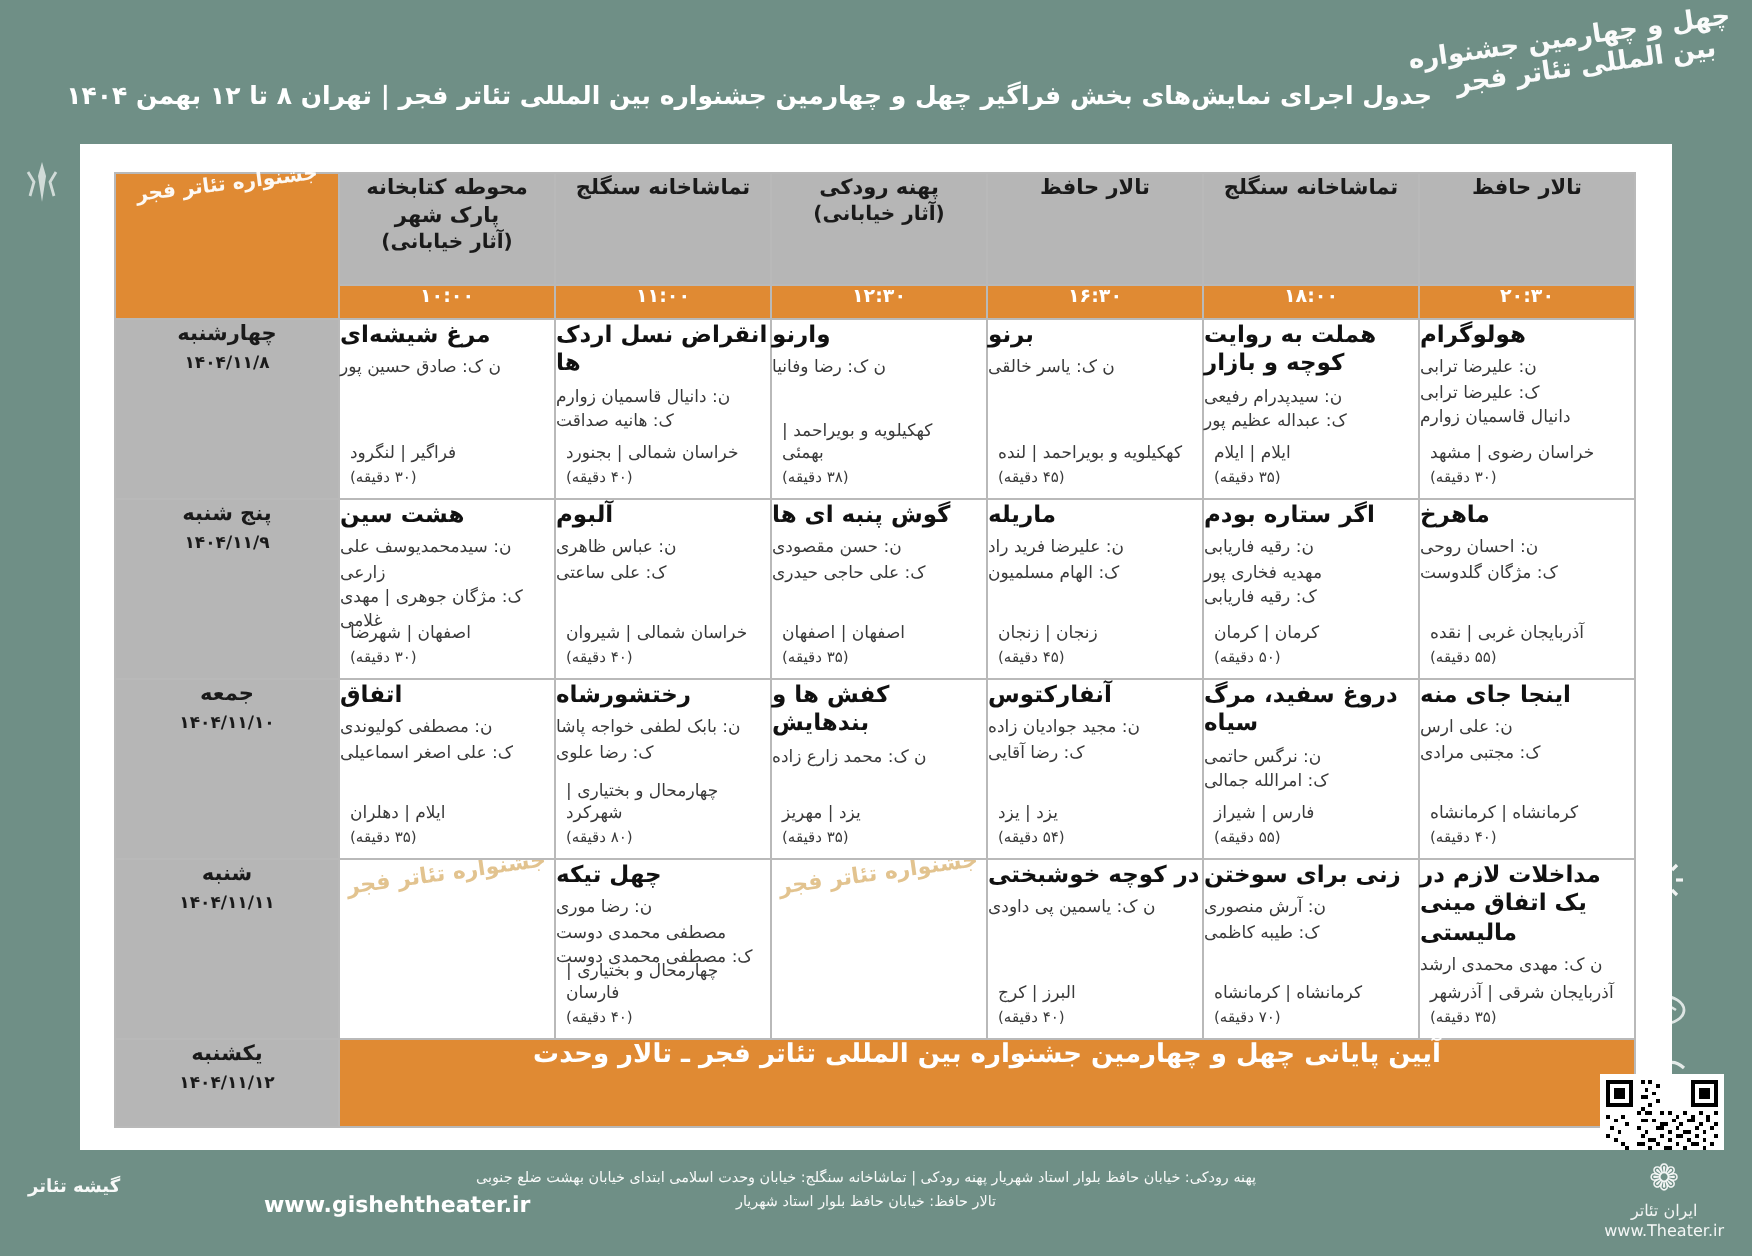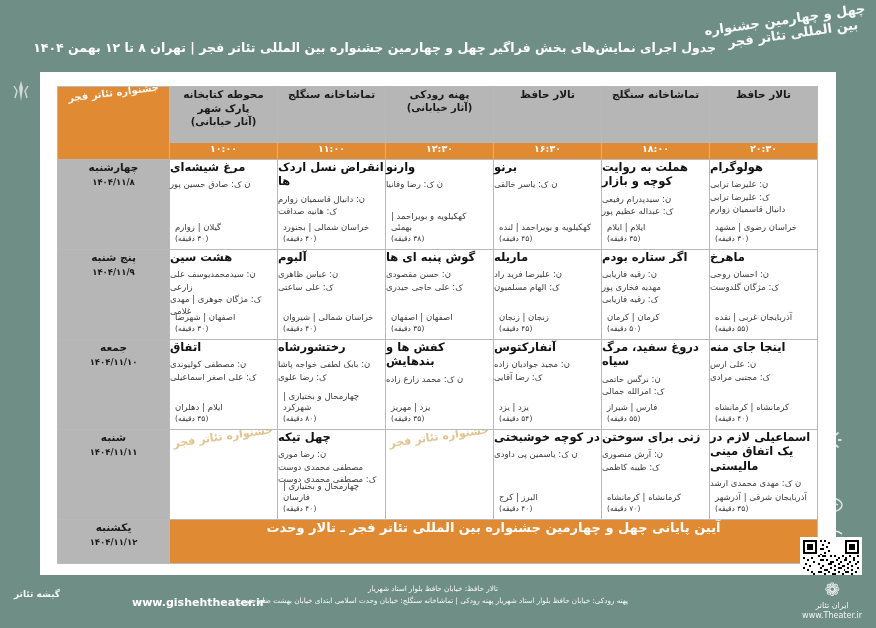--- a/index.html
+++ b/index.html
@@ -401,21 +401,21 @@
             <div class="show-credits">ن: دانیال قاسمیان زوارم<br>ک: هانیه صداقت</div>
             <div class="show-origin">
               <span>خراسان شمالی | بجنورد</span>
               <span class="dur">(۴۰ دقیقه)</span>
             </div>
           </td>
           <td class="show-cell">
             <div class="show-title">مرغ شیشه‌ای</div>
             <div class="show-credits">ن ک: صادق حسین پور</div>
             <div class="show-origin">
-              <span>گیلان | زوارم</span>
+              <span>فراگیر | لنگرود</span>
               <span class="dur">(۳۰ دقیقه)</span>
             </div>
           </td>
           <td class="day-cell">
             <span>چهارشنبه</span>
             <span class="date">۱۴۰۴/۱۱/۸</span>
           </td>
         </tr>
 
         <tr>
@@ -523,21 +523,21 @@
             </div>
           </td>
           <td class="day-cell">
             <span>جمعه</span>
             <span class="date">۱۴۰۴/۱۱/۱۰</span>
           </td>
         </tr>
 
         <tr>
           <td class="show-cell">
-            <div class="show-title">اسماعیلی لازم در یک اتفاق مینی مالیستی</div>
+            <div class="show-title">مداخلات لازم در یک اتفاق مینی مالیستی</div>
             <div class="show-credits">ن ک: مهدی محمدی ارشد</div>
             <div class="show-origin">
               <span>آذربایجان شرقی | آذرشهر</span>
               <span class="dur">(۳۵ دقیقه)</span>
             </div>
           </td>
           <td class="show-cell">
             <div class="show-title">زنی برای سوختن</div>
             <div class="show-credits">ن: آرش منصوری<br>ک: طیبه کاظمی</div>
             <div class="show-origin">
@@ -761,22 +761,22 @@
     </svg>
   </div>
 
   <div class="footer">
     <div class="footer-brand-right">
       <span class="wreath">❁</span>
       <span>ایران تئاتر</span><br>
       <span>www.Theater.ir</span>
     </div>
     <div class="footer-addr">
+      <div>پهنه رودکی: خیابان حافظ بلوار استاد شهریار پهنه رودکی | تماشاخانه سنگلج: خیابان وحدت اسلامی ابتدای خیابان بهشت ضلع جنوبی</div>
       <div>تالار حافظ: خیابان حافظ بلوار استاد شهریار</div>
-      <div>پهنه رودکی: خیابان حافظ بلوار استاد شهریار پهنه رودکی | تماشاخانه سنگلج: خیابان وحدت اسلامی ابتدای خیابان بهشت ضلع جنوبی</div>
     </div>
     <div class="footer-url">www.gishehtheater.ir</div>
     <div class="footer-brand-left">
       <span>گیشه تئاتر</span>
     </div>
   </div>
 
 </div>
 
 </body></html>

